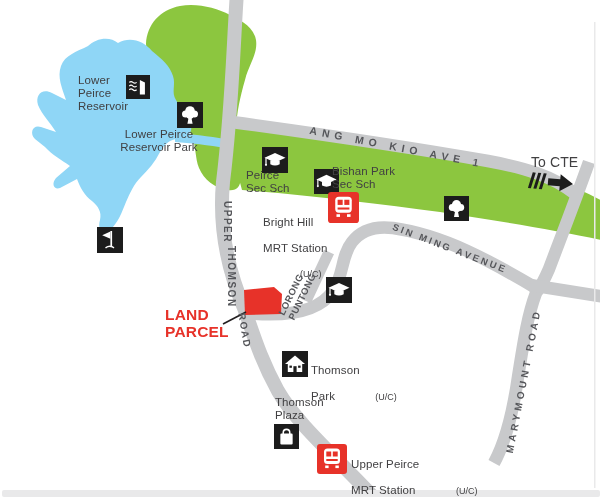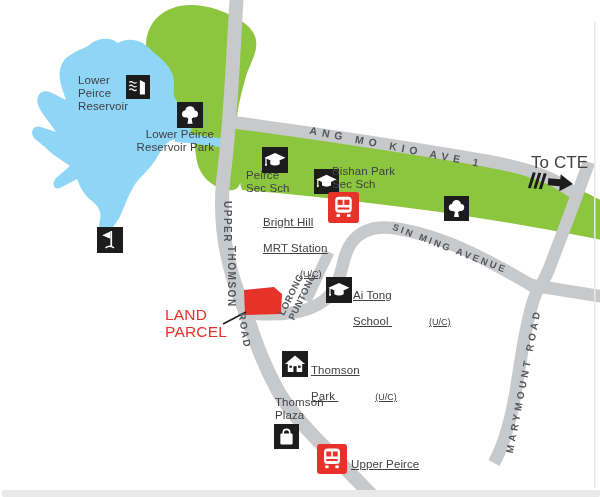--- a/index.html
+++ b/index.html
@@ -6,27 +6,27 @@
     --park_green:#8CC63F; --water_blue:#8FD6F6; --road_gray:#C8C9CB;
     --accent_red:#E73229; --icon_black:#1C1C1C; --label_text:#414042;
     --road_text:#55565A; --footer_bar:#E9E9EA;
   }
   html,body{margin:0;padding:0;background:#fff;}
   .map{position:relative;width:600px;height:497px;background:#fff;overflow:hidden;
        font-family:"Liberation Sans",sans-serif;}
   svg.base{position:absolute;left:0;top:0;}
   .lbl{position:absolute;color:var(--label_text,#414042);font-size:11.5px;line-height:13px;
        white-space:pre-line;letter-spacing:0.1px;}
-  .lbl span{display:inline;text-decoration:underline;}
+  .lbl span{display:inline;}
   .lbl .line{display:block;}
   .uc{font-size:9px;letter-spacing:0;margin-left:37px;}
-  .centered{text-align:right;}
-  .landparcel{color:var(--accent_red,#E73229);font-weight:normal;font-size:15.5px;
+  .centered{text-align:center;}
+  .landparcel{color:var(--accent_red,#E73229);font-weight:bold;font-size:15.5px;
        line-height:16.5px;letter-spacing:0.2px;}
-  .tocte{font-size:17px;}
+  .tocte{font-size:14px;}
   .roadlbl{position:absolute;color:var(--road_text,#55565A);font-weight:bold;font-size:10px;
        white-space:nowrap;transform-origin:0 0;}
   .icon{position:absolute;display:block;}
   .icon svg{display:block;}
 </style>
 </head>
 <body>
 
 <div class="map">
 
@@ -209,35 +209,32 @@
     <span class="line uc">(U/C)</span>
   </div>
 
 
   <div class="lbl tocte" style="left:531px;top:156px">To CTE</div>
 
 
   <div class="lbl landparcel" style="left:165px;top:307px">LAND
 PARCEL</div>
 
-  <div class="lbl" style="left:353px;top:276px">
-    <span class="line">Ai Tong</span>
-    <span class="line"><span>School</span> <span class="uc">(U/C)</span></span>
-  </div>
 
   <div class="lbl" style="left:311px;top:351px">
     <span class="line">Thomson</span>
     <span class="line"><span>Park</span> <span class="uc">(U/C)</span></span>
   </div>
 
   <div class="lbl" style="left:275px;top:396px">Thomson
 Plaza</div>
 
   <div class="lbl" style="left:351px;top:445px">
     <span class="line">Upper Peirce</span>
+    <span class="line"><span>MRT Station</span> <span class="uc">(U/C)</span></span>
   </div>
 
   <div class="roadlbl" style="left:233px;top:201px;transform:rotate(90deg);letter-spacing:1.5px">UPPER</div>
   <div class="roadlbl" style="left:237px;top:246px;transform:rotate(90deg);letter-spacing:1.5px">THOMSON</div>
   <div class="roadlbl" style="left:247px;top:312px;transform:rotate(80deg);letter-spacing:1.5px">ROAD</div>
 
   <div class="roadlbl" style="left:311px;top:124px;transform:rotate(11deg);letter-spacing:5px;font-size:10.5px">ANG MO KIO AVE 1</div>
 
   <div class="roadlbl" style="left:395px;top:221px;transform:rotate(21deg);letter-spacing:2.5px;font-size:9.5px">SIN MING AVENUE</div>
 

